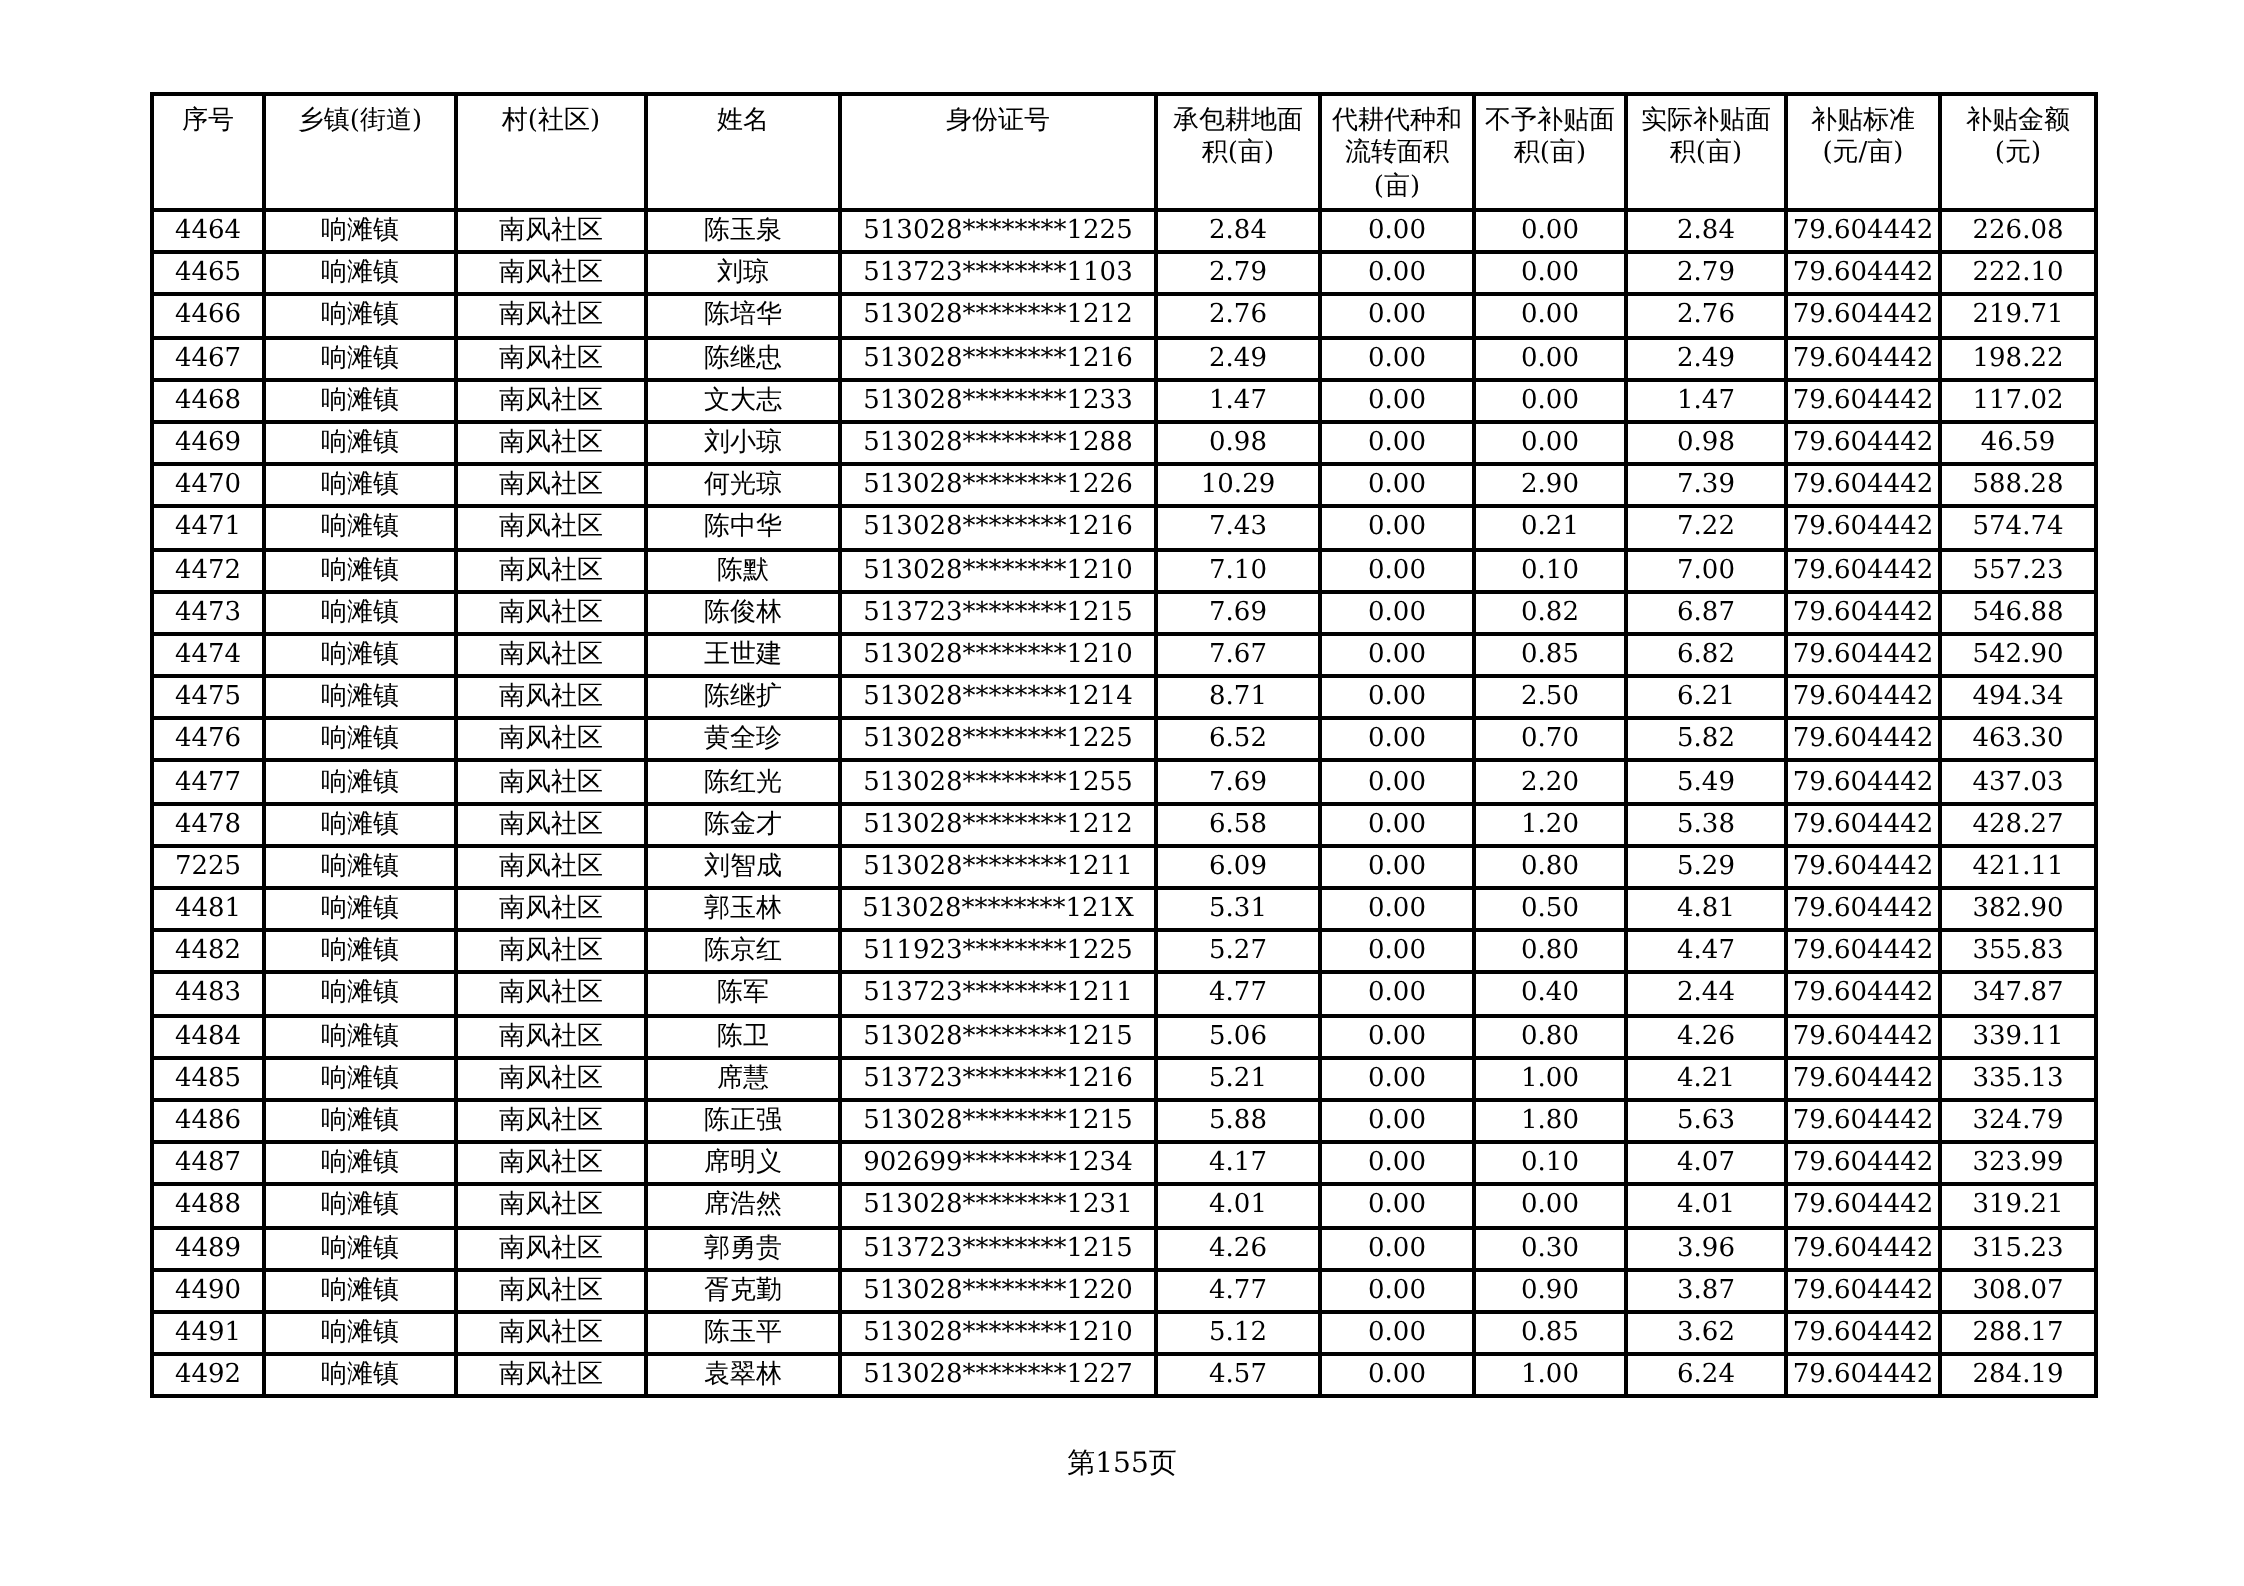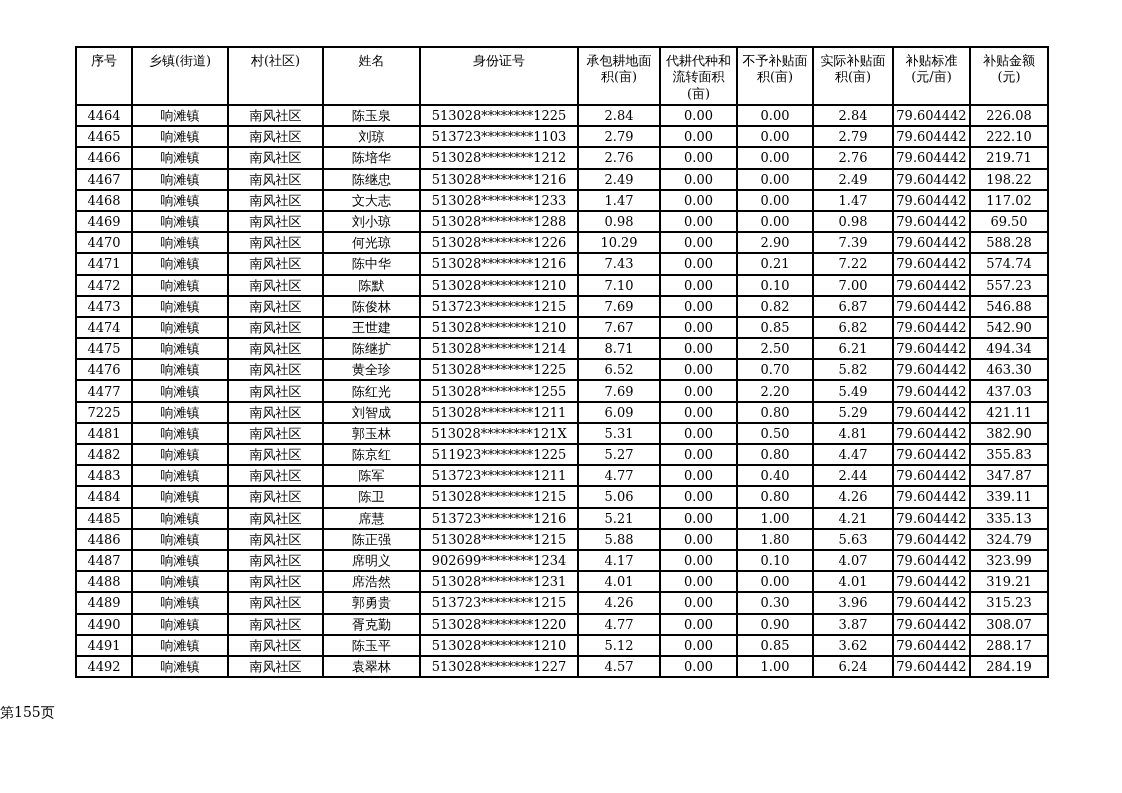--- a/index.html
+++ b/index.html
@@ -59,22 +59,23 @@
   table.subsidy td {
     height: 19.2px;
     vertical-align: middle;
     font-size: 13px;
     line-height: 1;
     white-space: nowrap;
   }
   .footer {
     position: absolute;
     left: 0;
-    top: 704px;
+    top: 723px;
     width: 1122px;
+    text-align: center;
     font-size: 14px;
   }
 </style>
 </head>
 <body>
 
 <div class="page">
   <div class="table-wrap">
     <table class="subsidy">
       <colgroup>
@@ -182,21 +183,21 @@
             <td>4469</td>
             <td>响滩镇</td>
             <td>南风社区</td>
             <td>刘小琼</td>
             <td>513028********1288</td>
             <td>0.98</td>
             <td>0.00</td>
             <td>0.00</td>
             <td>0.98</td>
             <td>79.604442</td>
-            <td>69.50</td>
+            <td>46.59</td>
           </tr>
           <tr>
             <td>4470</td>
             <td>响滩镇</td>
             <td>南风社区</td>
             <td>何光琼</td>
             <td>513028********1226</td>
             <td>10.29</td>
             <td>0.00</td>
             <td>2.90</td>
@@ -287,20 +288,33 @@
             <td>响滩镇</td>
             <td>南风社区</td>
             <td>陈红光</td>
             <td>513028********1255</td>
             <td>7.69</td>
             <td>0.00</td>
             <td>2.20</td>
             <td>5.49</td>
             <td>79.604442</td>
             <td>437.03</td>
+          </tr>
+          <tr>
+            <td>4478</td>
+            <td>响滩镇</td>
+            <td>南风社区</td>
+            <td>陈金才</td>
+            <td>513028********1212</td>
+            <td>6.58</td>
+            <td>0.00</td>
+            <td>1.20</td>
+            <td>5.38</td>
+            <td>79.604442</td>
+            <td>428.27</td>
           </tr>
           <tr>
             <td>7225</td>
             <td>响滩镇</td>
             <td>南风社区</td>
             <td>刘智成</td>
             <td>513028********1211</td>
             <td>6.09</td>
             <td>0.00</td>
             <td>0.80</td>

